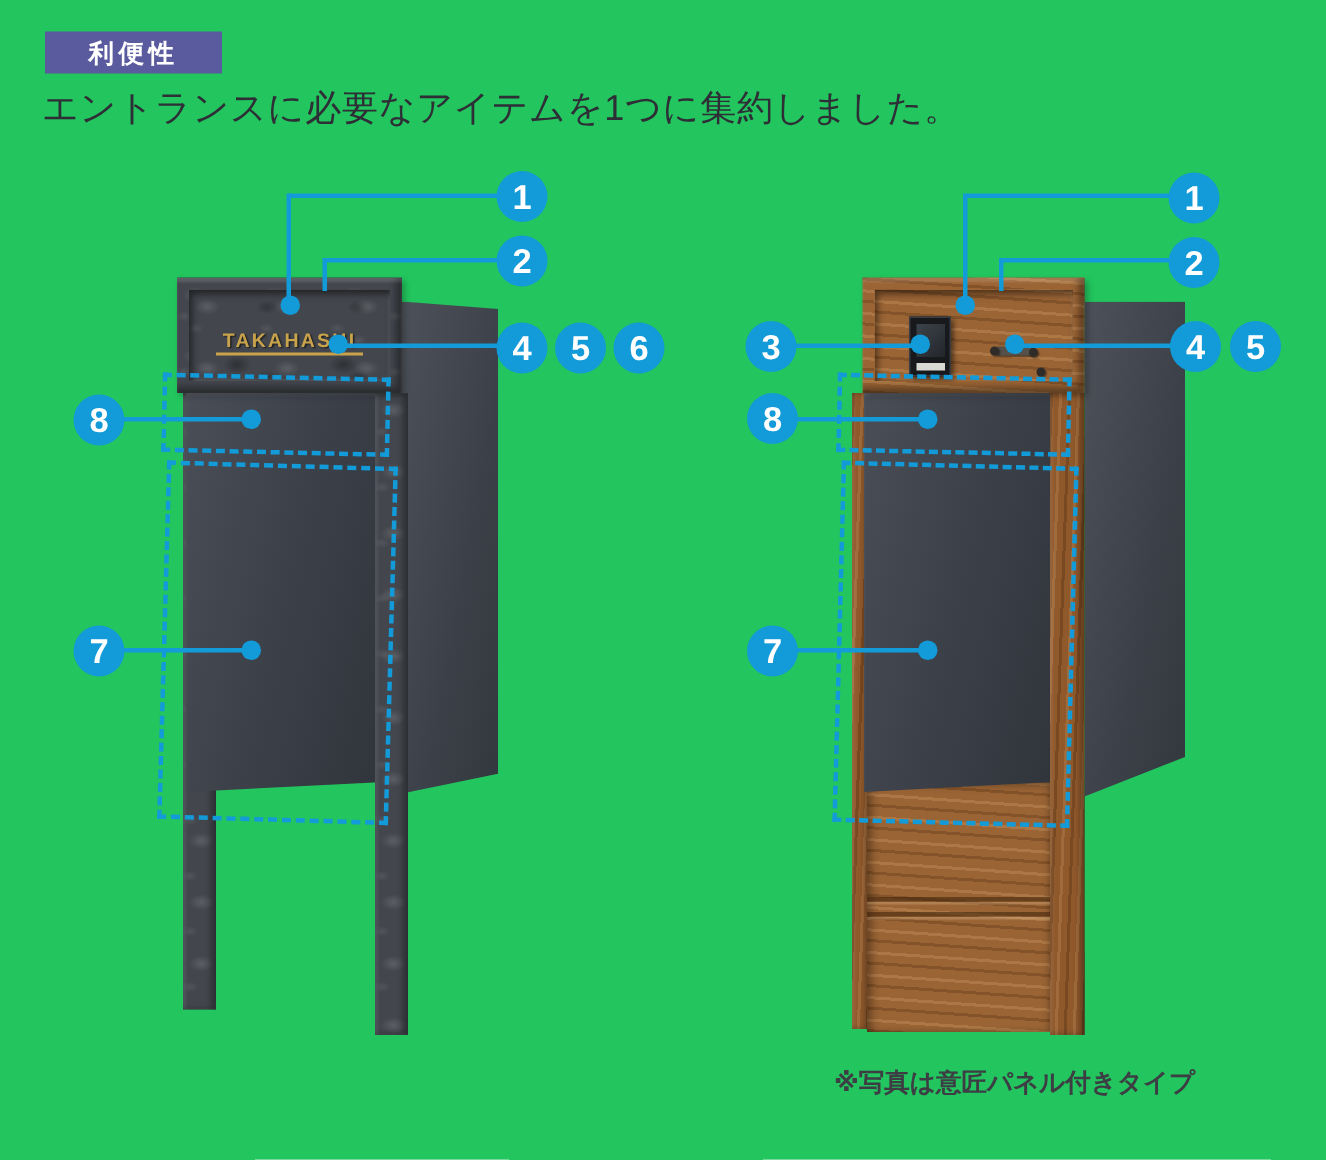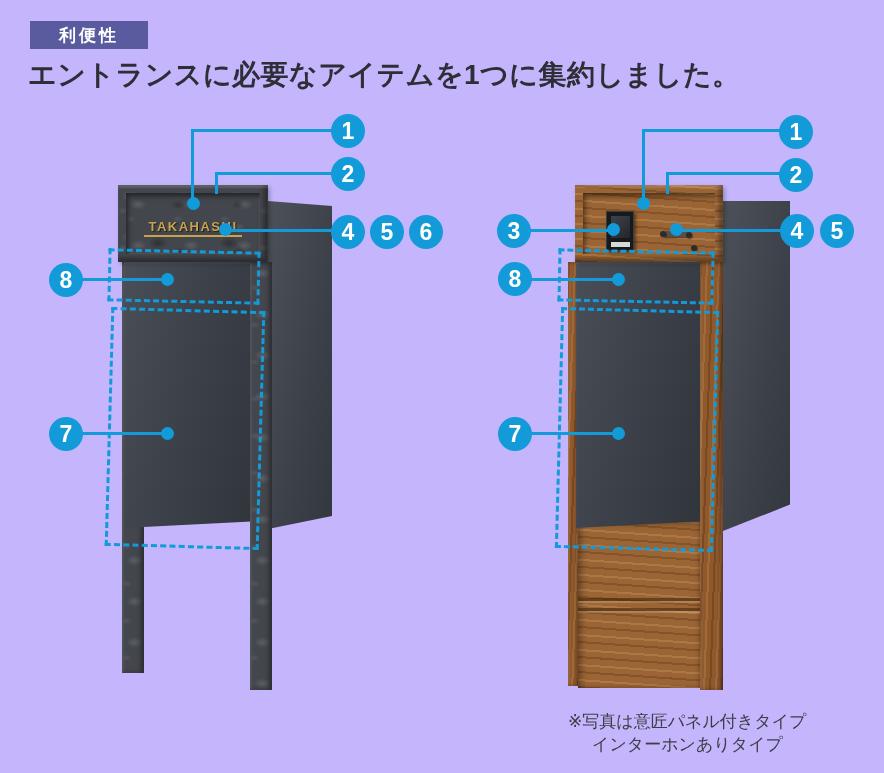--- a/index.html
+++ b/index.html
@@ -1,30 +1,30 @@
 <!DOCTYPE html>
 <html lang="ja" style="--accent: #129bd8; --badge: #5a5b9e;"><head>
 <meta charset="utf-8">
 <style>
   :root{ --accent:#129bd8; --badge:#5a5b9e; }
   *{margin:0;padding:0;box-sizing:border-box;}
   body{background:#ffffff;}
   .canvas{
-    position:relative;width:884px;height:773px;background:#c4b5fd;overflow:hidden;
+    position:relative;width:884px;height:773px;background:#22c55e;overflow:hidden;
     font-family:"Liberation Sans","DejaVu Sans",sans-serif;
   }
   
   .badge{
     position:absolute;left:30px;top:21px;width:118px;height:28px;
     background:var(--badge);color:#fff;font-size:17px;font-weight:bold;
     display:flex;align-items:center;justify-content:center;letter-spacing:3px;
   }
   .heading{
     position:absolute;left:28px;top:56px;width:800px;
-    font-size:28px;font-weight:bold;color:#2e2e36;letter-spacing:.5px;
+    font-size:24px;font-weight:normal;color:#2e2e36;letter-spacing:.5px;
   }
   
   .stone{
     background-color:#43464c;
     background-image:
       radial-gradient(ellipse 14px 9px at 23% 28%, rgba(255,255,255,.13), transparent 60%),
       radial-gradient(ellipse 10px 7px at 68% 64%, rgba(255,255,255,.09), transparent 60%),
       radial-gradient(ellipse 16px 11px at 45% 85%, rgba(0,0,0,.30), transparent 60%),
       radial-gradient(ellipse 12px 8px at 85% 25%, rgba(0,0,0,.24), transparent 60%),
       radial-gradient(ellipse 9px 6px at 10% 70%, rgba(255,255,255,.08), transparent 60%);
@@ -184,19 +184,18 @@
     <div class="dot" style="left:612px;top:427px;"></div>
 
     <div class="co" style="left:779px;top:115px;">1</div>
     <div class="co" style="left:779px;top:158px;">2</div>
     <div class="co" style="left:497px;top:214px;">3</div>
     <div class="co" style="left:780px;top:214px;">4</div>
     <div class="co" style="left:820px;top:214px;">5</div>
     <div class="co" style="left:498px;top:262px;">8</div>
     <div class="co" style="left:498px;top:417px;">7</div>
 
-    <div class="caption" style="left:568px;top:710px;">
+    <div class="caption" style="left:556px;top:710px;font-weight:bold;">
       <div class="l1">※写真は意匠パネル付きタイプ</div>
-      <div class="l2">インターホンありタイプ</div>
     </div>
   </div>
 
 </div>
 
 </body></html>

